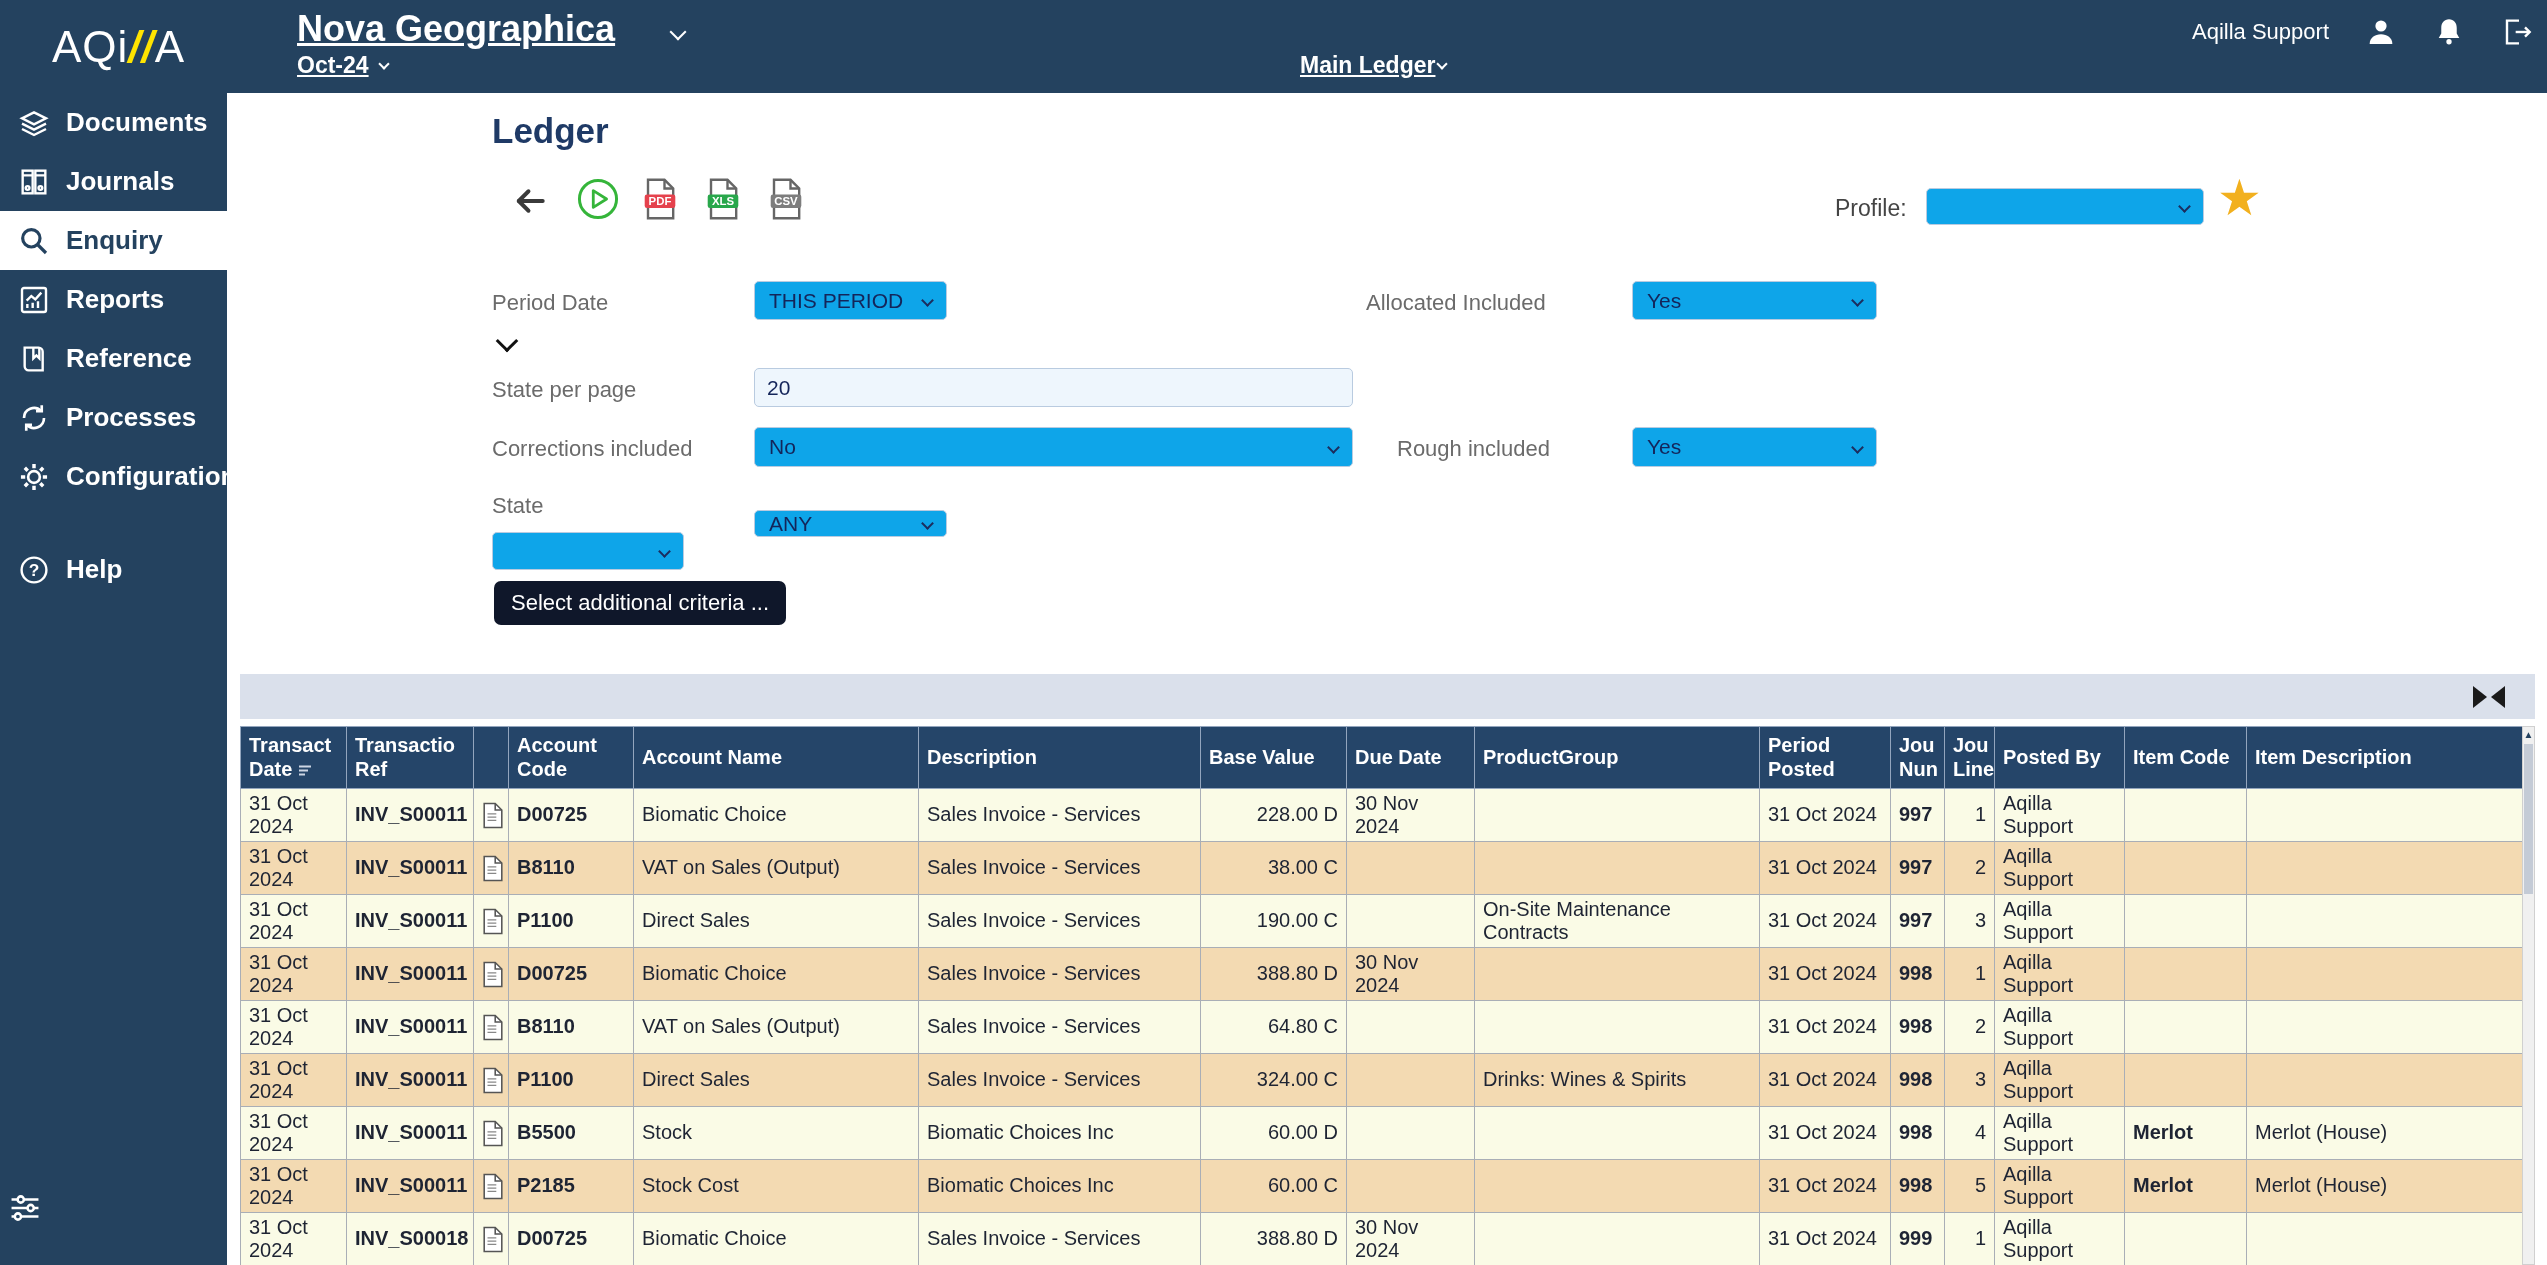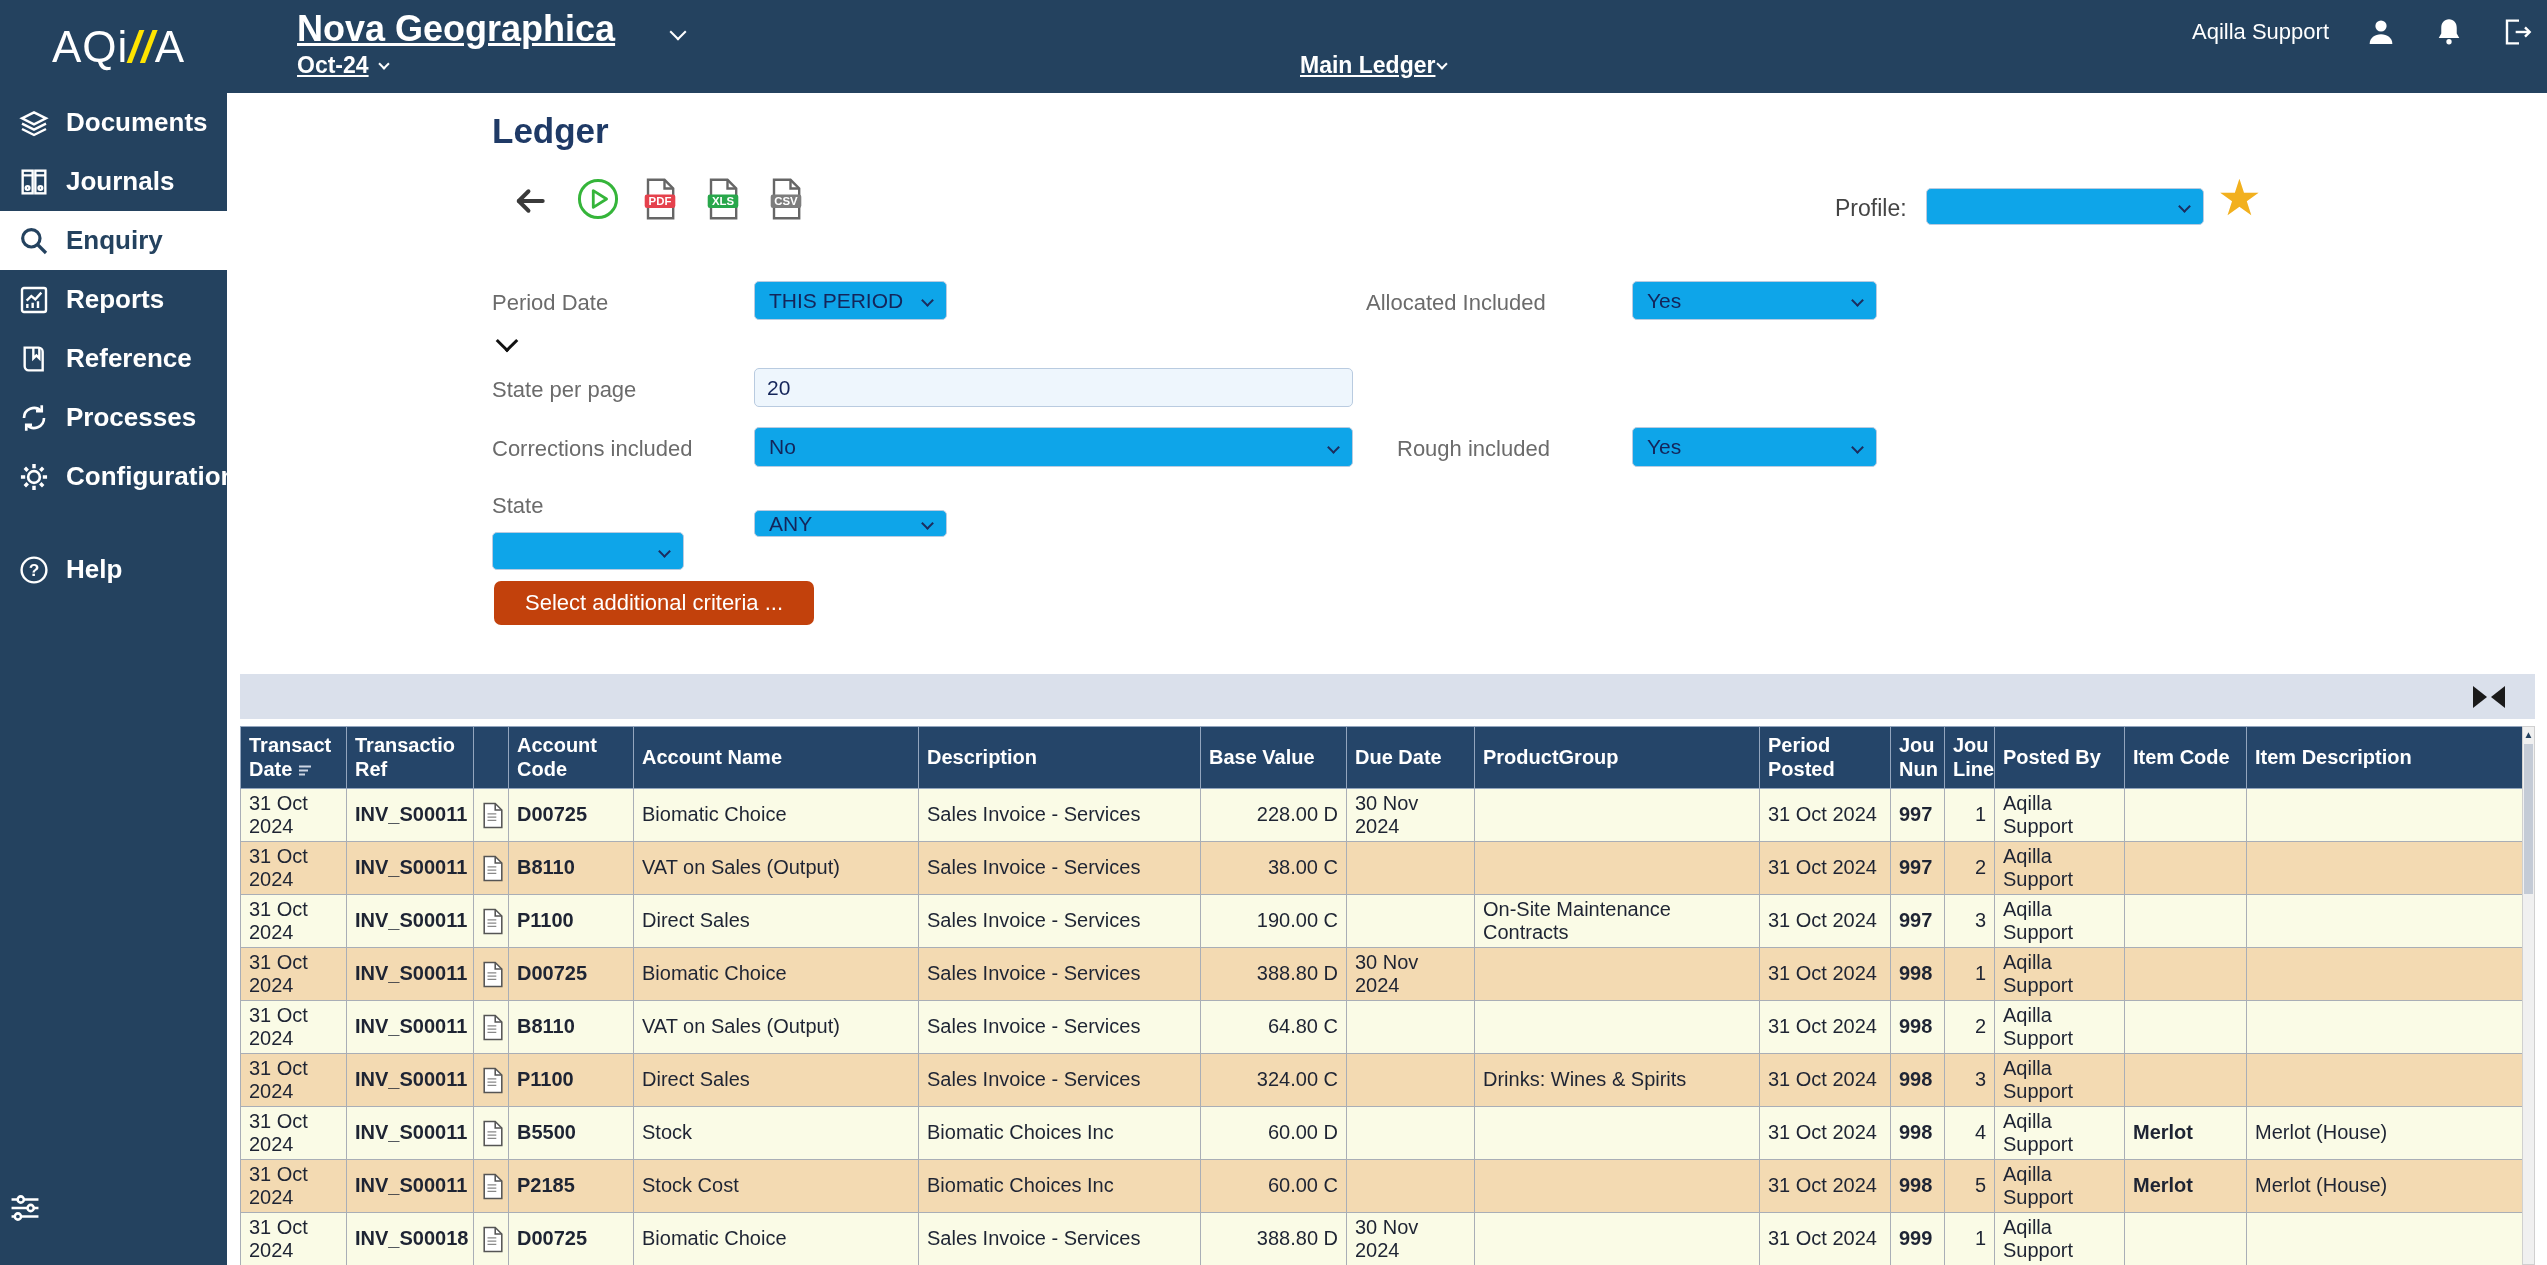--- a/index.html
+++ b/index.html
@@ -42,22 +42,22 @@
   .profile-lbl { position:absolute; left:1608px; top:102px; color:#444; font-size:23px; }
   .sel { position:absolute; background:#0ea5e9; border:1px solid #b9cbe0; border-radius:5px;
     color:#14255a; font-size:21px; display:flex; align-items:center; padding:0 14px; cursor:pointer; }
   .sel .val { flex:1; overflow:hidden; white-space:nowrap; }
   .sel .chev { color:#1c2d5e; margin-left:8px; flex:0 0 9px; }
   .tbox { position:absolute; background:#eef6fd; border:1px solid #b9cbe0; border-radius:5px;
     color:#14255a; font-size:21px; padding:12px 12px; font-family:"Liberation Sans",sans-serif; }
   .star { position:absolute; left:1990px; top:80px; font-size:50px; color:#f2b01e; line-height:1; cursor:pointer; }
   .expand-chev { position:absolute; left:272px; top:240px; width:16px; height:16px;
     border-right:3.5px solid #111; border-bottom:3.5px solid #111; transform:rotate(45deg); cursor:pointer; }
-  .crit-btn { position:absolute; left:267px; top:488px; background:#c2410c; color:#fff; border:none;
-    border-radius:7px; font-size:22px; padding:9px 31px; cursor:pointer; font-family:"Liberation Sans",sans-serif; }
+  .crit-btn { position:absolute; left:267px; top:488px; background:#0f172a; color:#fff; border:none;
+    border-radius:7px; font-size:22px; padding:9px 17px; cursor:pointer; font-family:"Liberation Sans",sans-serif; }
 
   
   .grid-band { position:absolute; left:13px; top:581px; width:2295px; height:45px; background:#dae0eb; }
   .collapse-ic { position:absolute; right:28px; top:12px; width:36px; height:22px; cursor:pointer; }
   .tri-r { position:absolute; left:2px; top:0; width:0; height:0;
     border-top:11px solid transparent; border-bottom:11px solid transparent; border-left:14px solid #1a1a1a; }
   .tri-l { position:absolute; right:2px; top:0; width:0; height:0;
     border-top:11px solid transparent; border-bottom:11px solid transparent; border-right:14px solid #1a1a1a; }
   table.ledger { position:absolute; left:13px; top:633px; width:2282px; border-collapse:collapse;
     table-layout:fixed; font-size:20px; }

